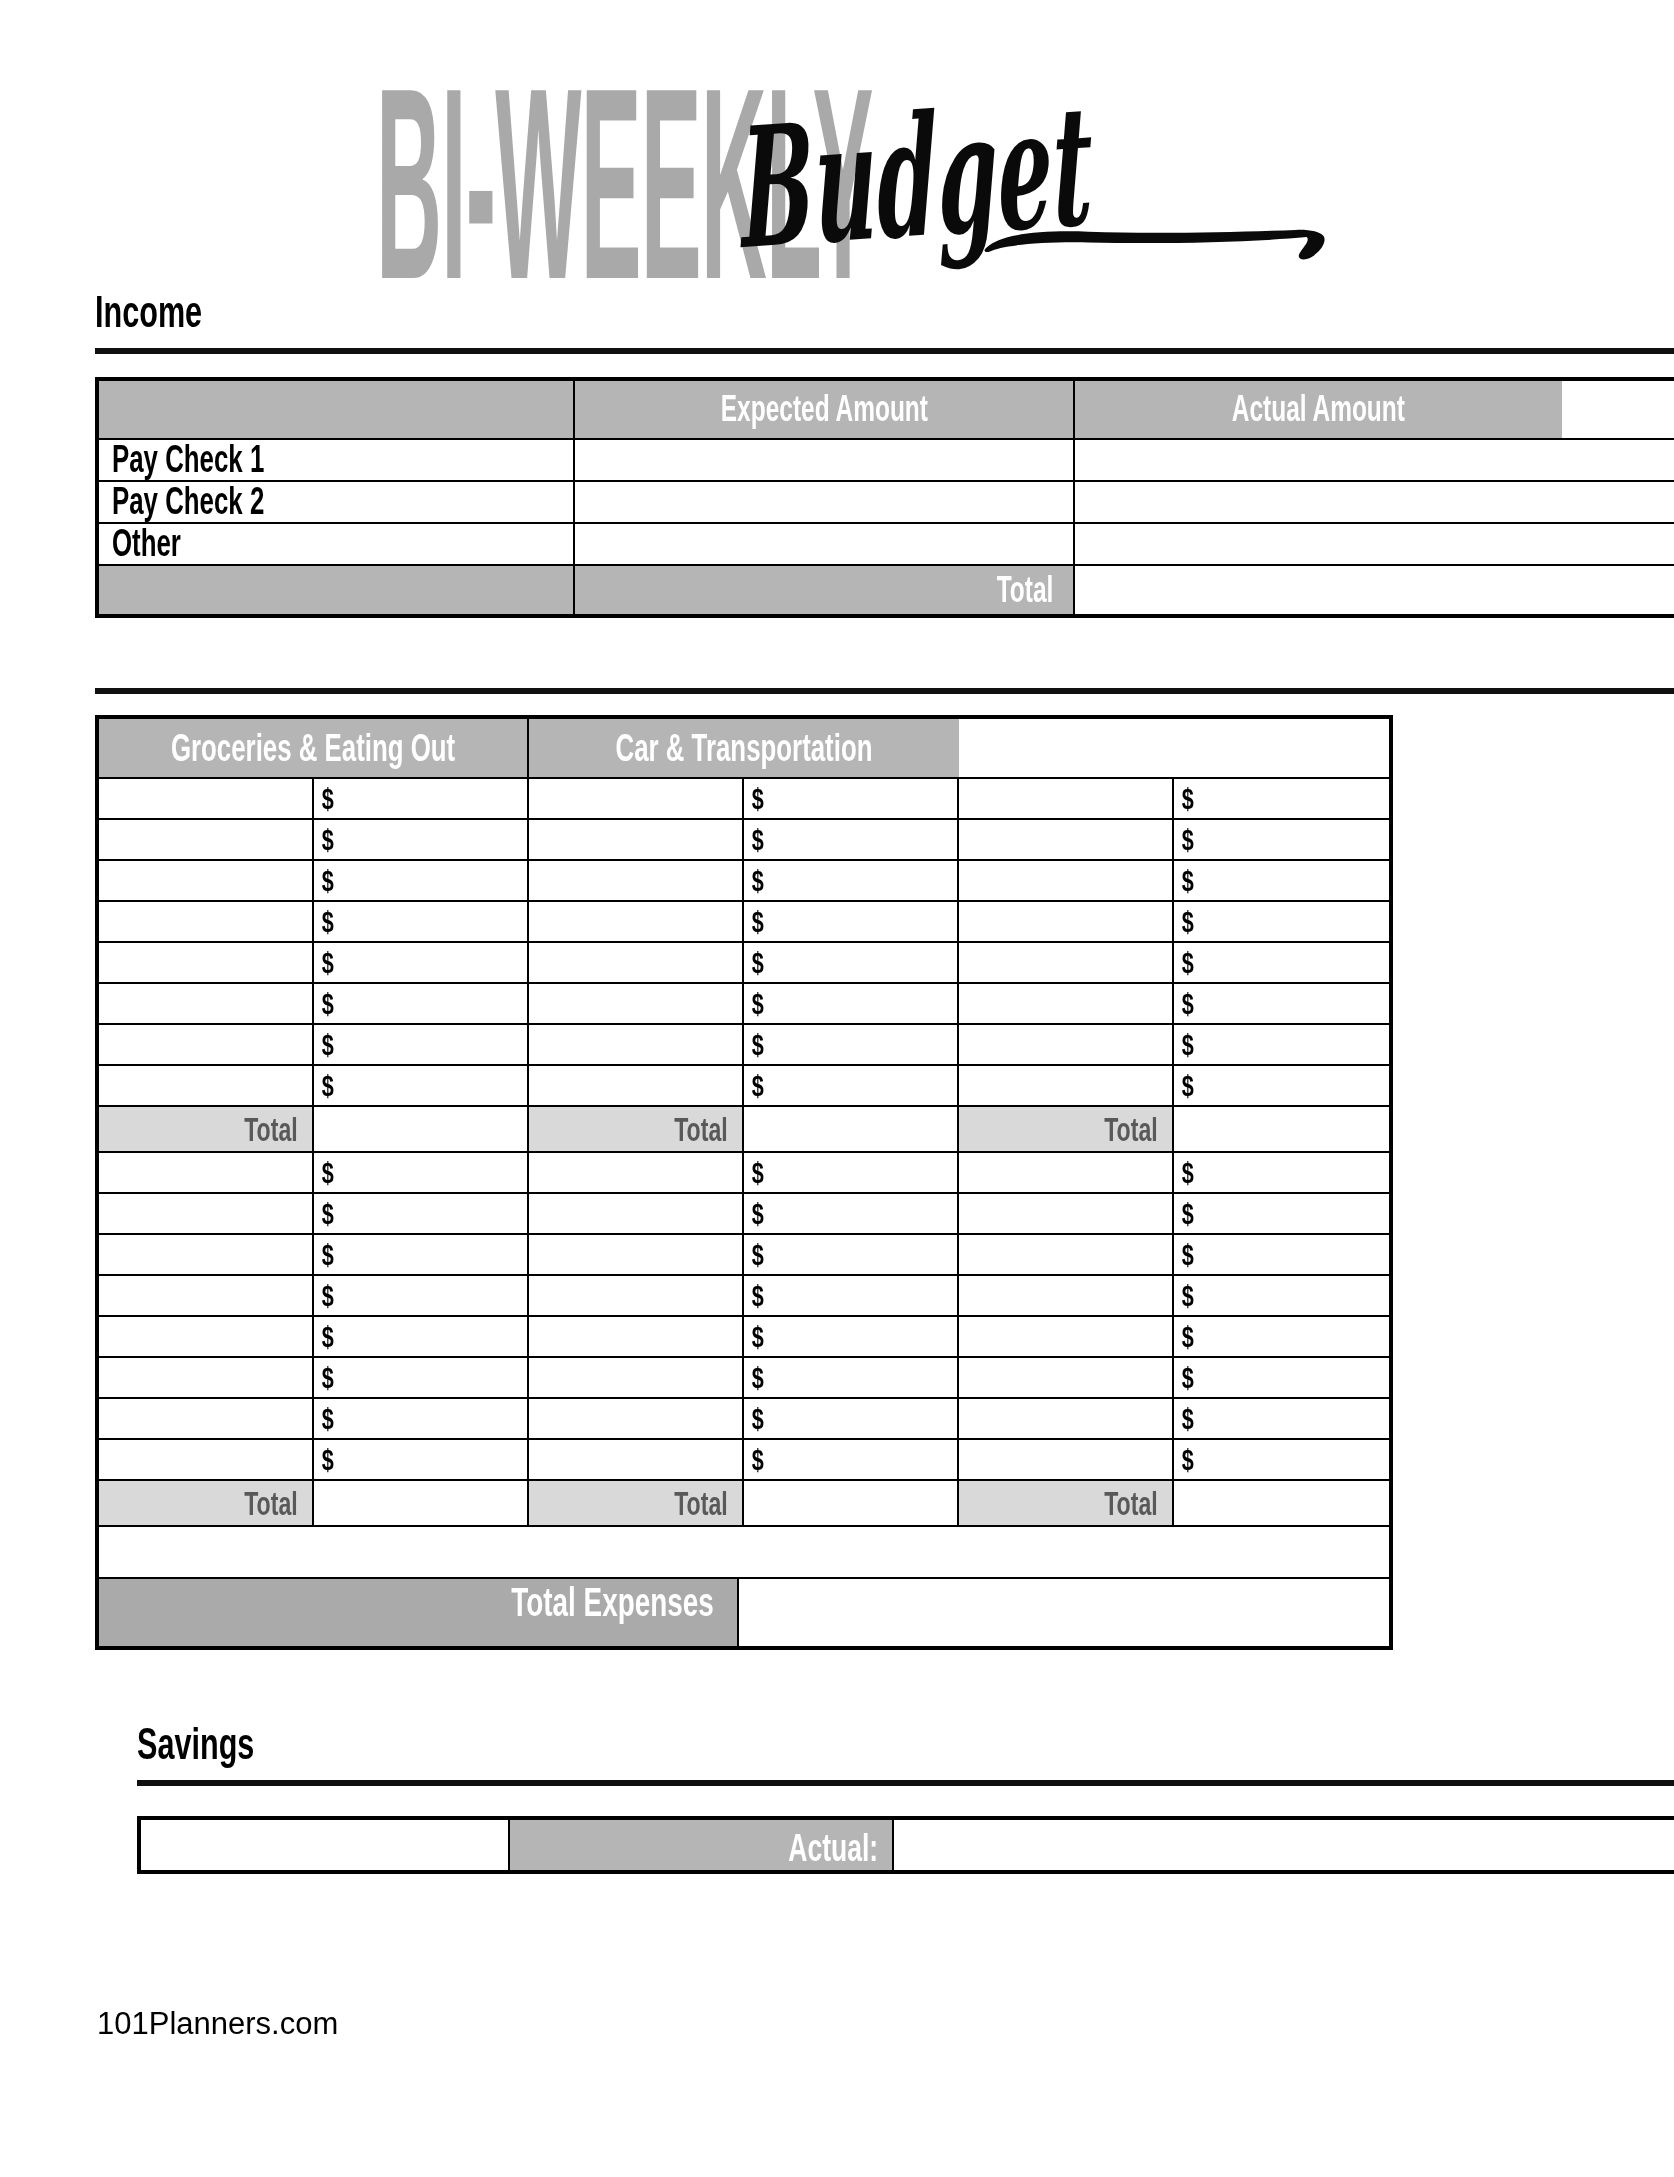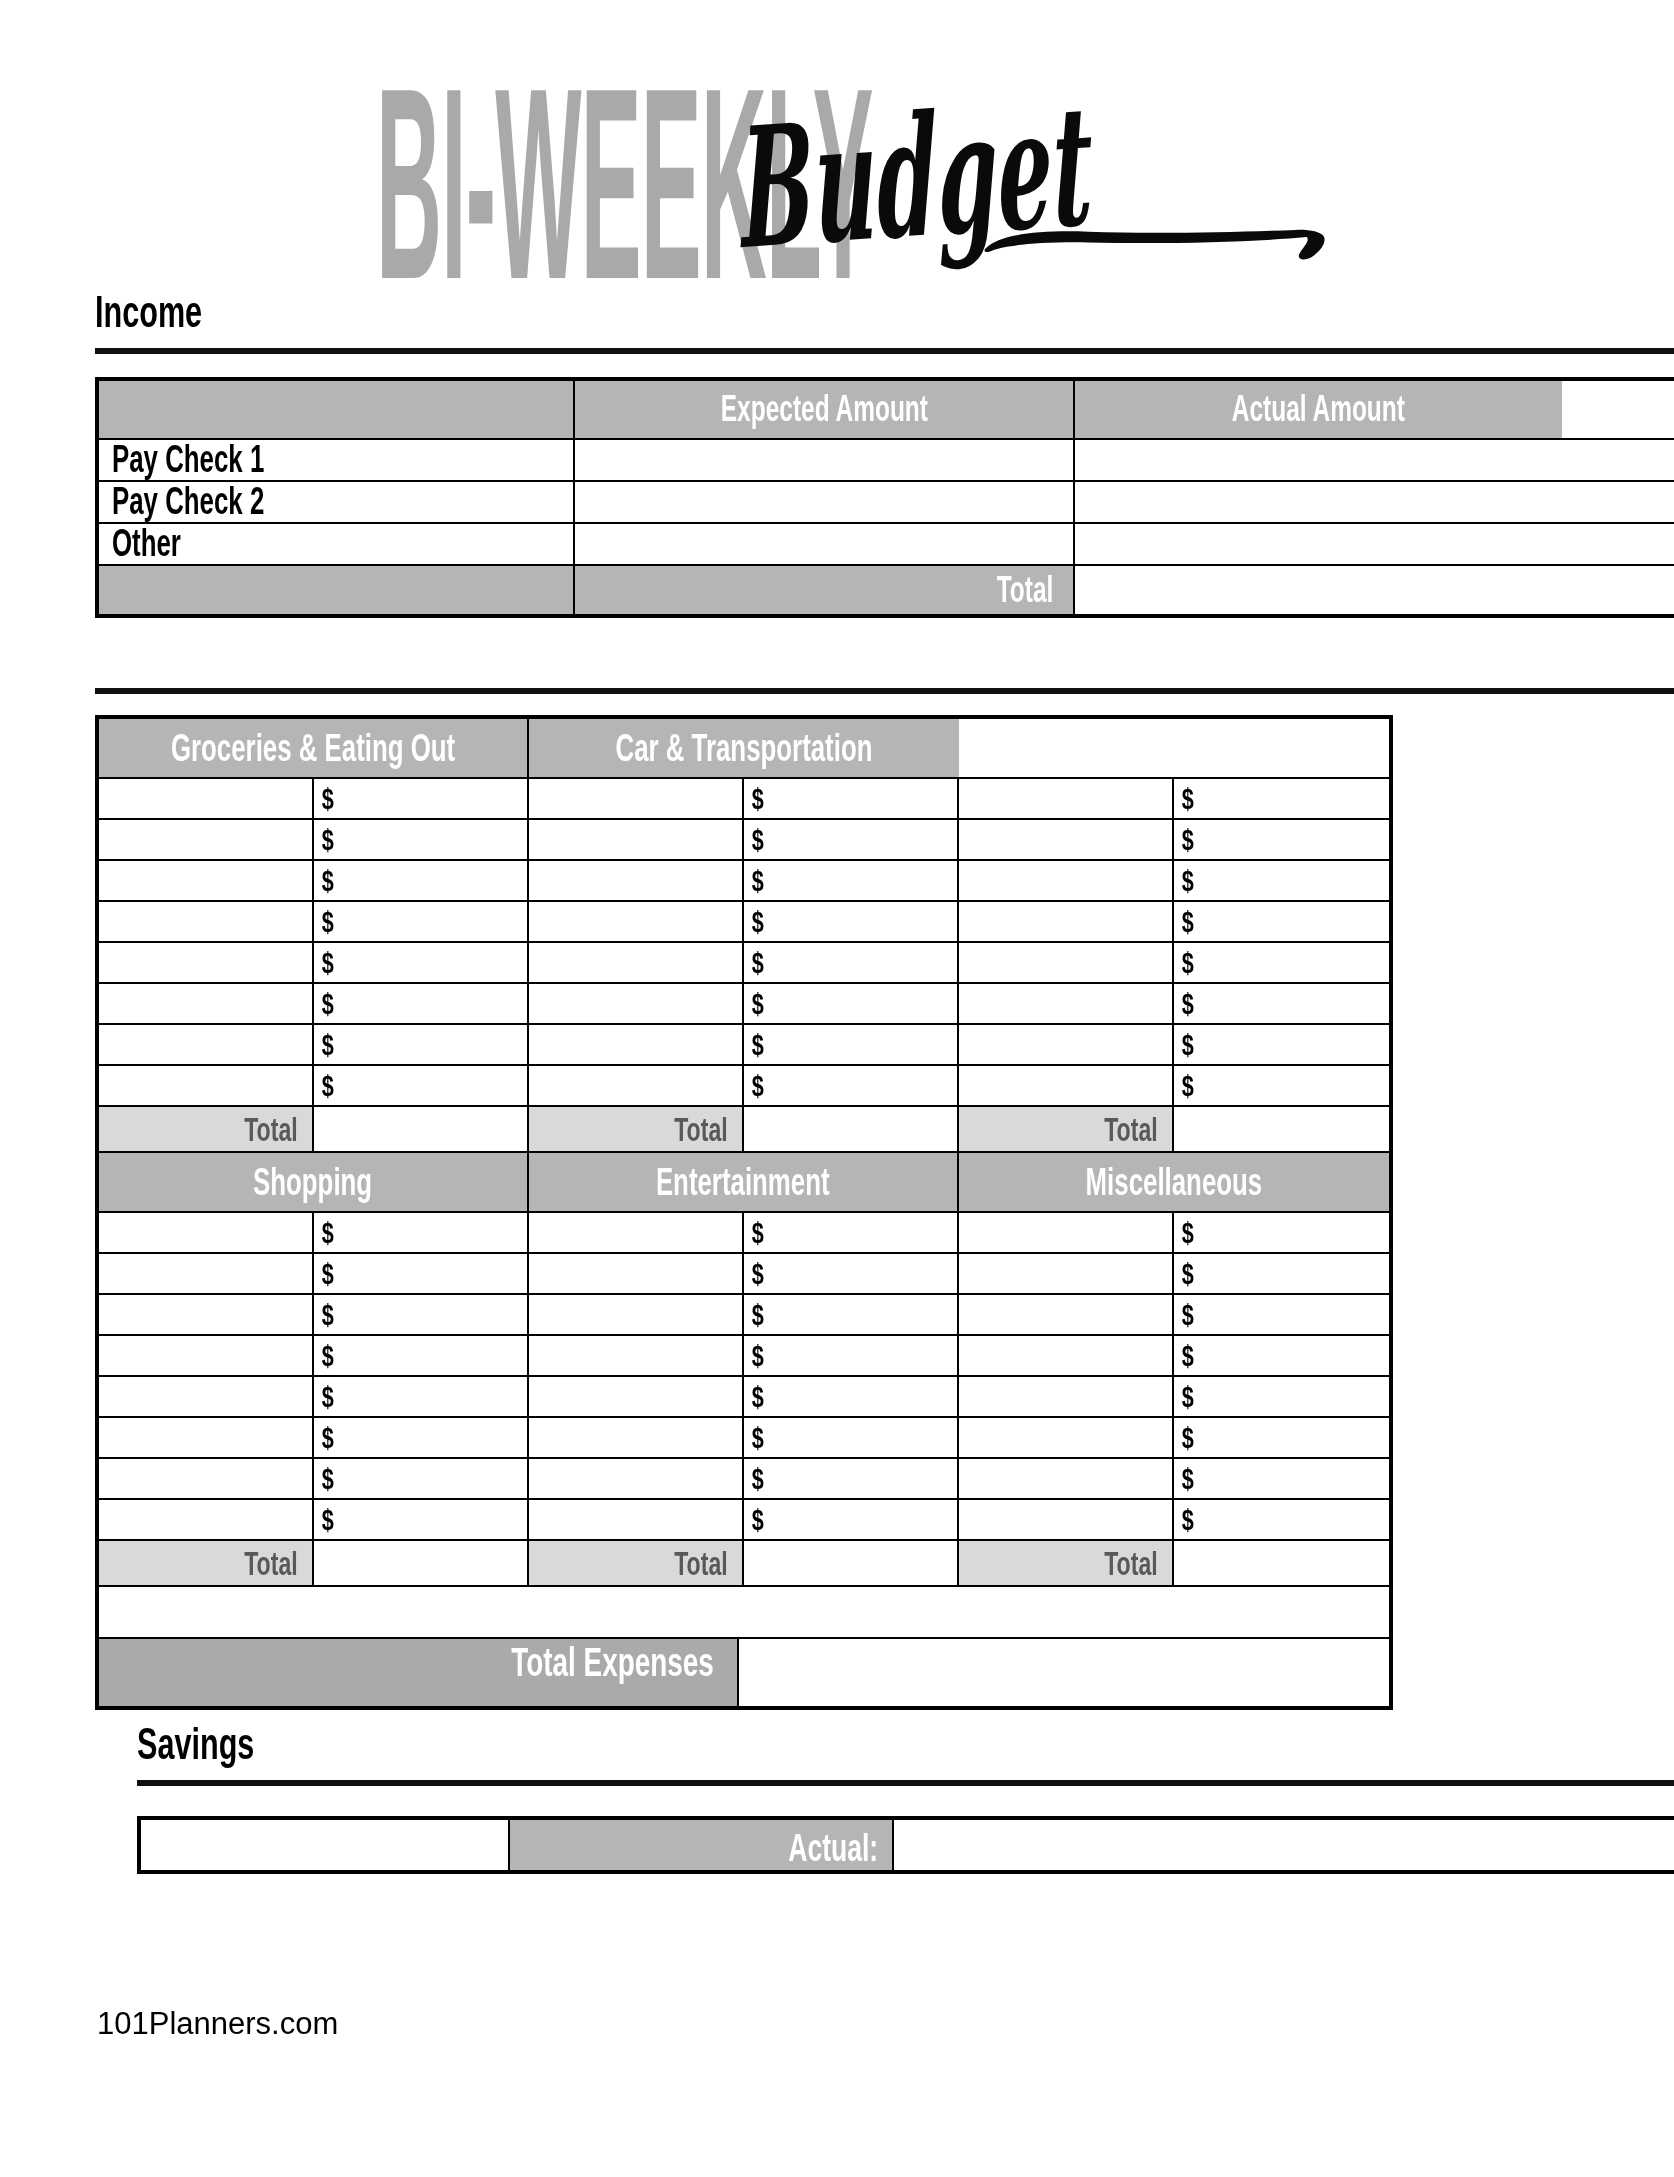--- a/index.html
+++ b/index.html
@@ -319,31 +319,20 @@
         <div class="xcell lab lgray">
           <span class="cond right dkgray xtotal-txt">Total</span>
         </div>
         <div class="xcell"></div>
         <div class="xcell lab lgray">
           <span class="cond right dkgray xtotal-txt">Total</span>
         </div>
         <div class="xcell last"></div>
       </div>
 
-      <div class="row ghead">
-        <div class="gcell gray">
-          <span class="cond center white ghead-txt">Shopping</span>
-        </div>
-        <div class="gcell gray">
-          <span class="cond center white ghead-txt">Entertainment</span>
-        </div>
-        <div class="gcell gray last">
-          <span class="cond center white ghead-txt">Miscellaneous</span>
-        </div>
-      </div>
 
       <div>
           <div class="row erow">
             <div class="xcell"></div>
             <div class="xcell">
               <span class="dollar">$</span>
             </div>
             <div class="xcell"></div>
             <div class="xcell">
               <span class="dollar">$</span>

